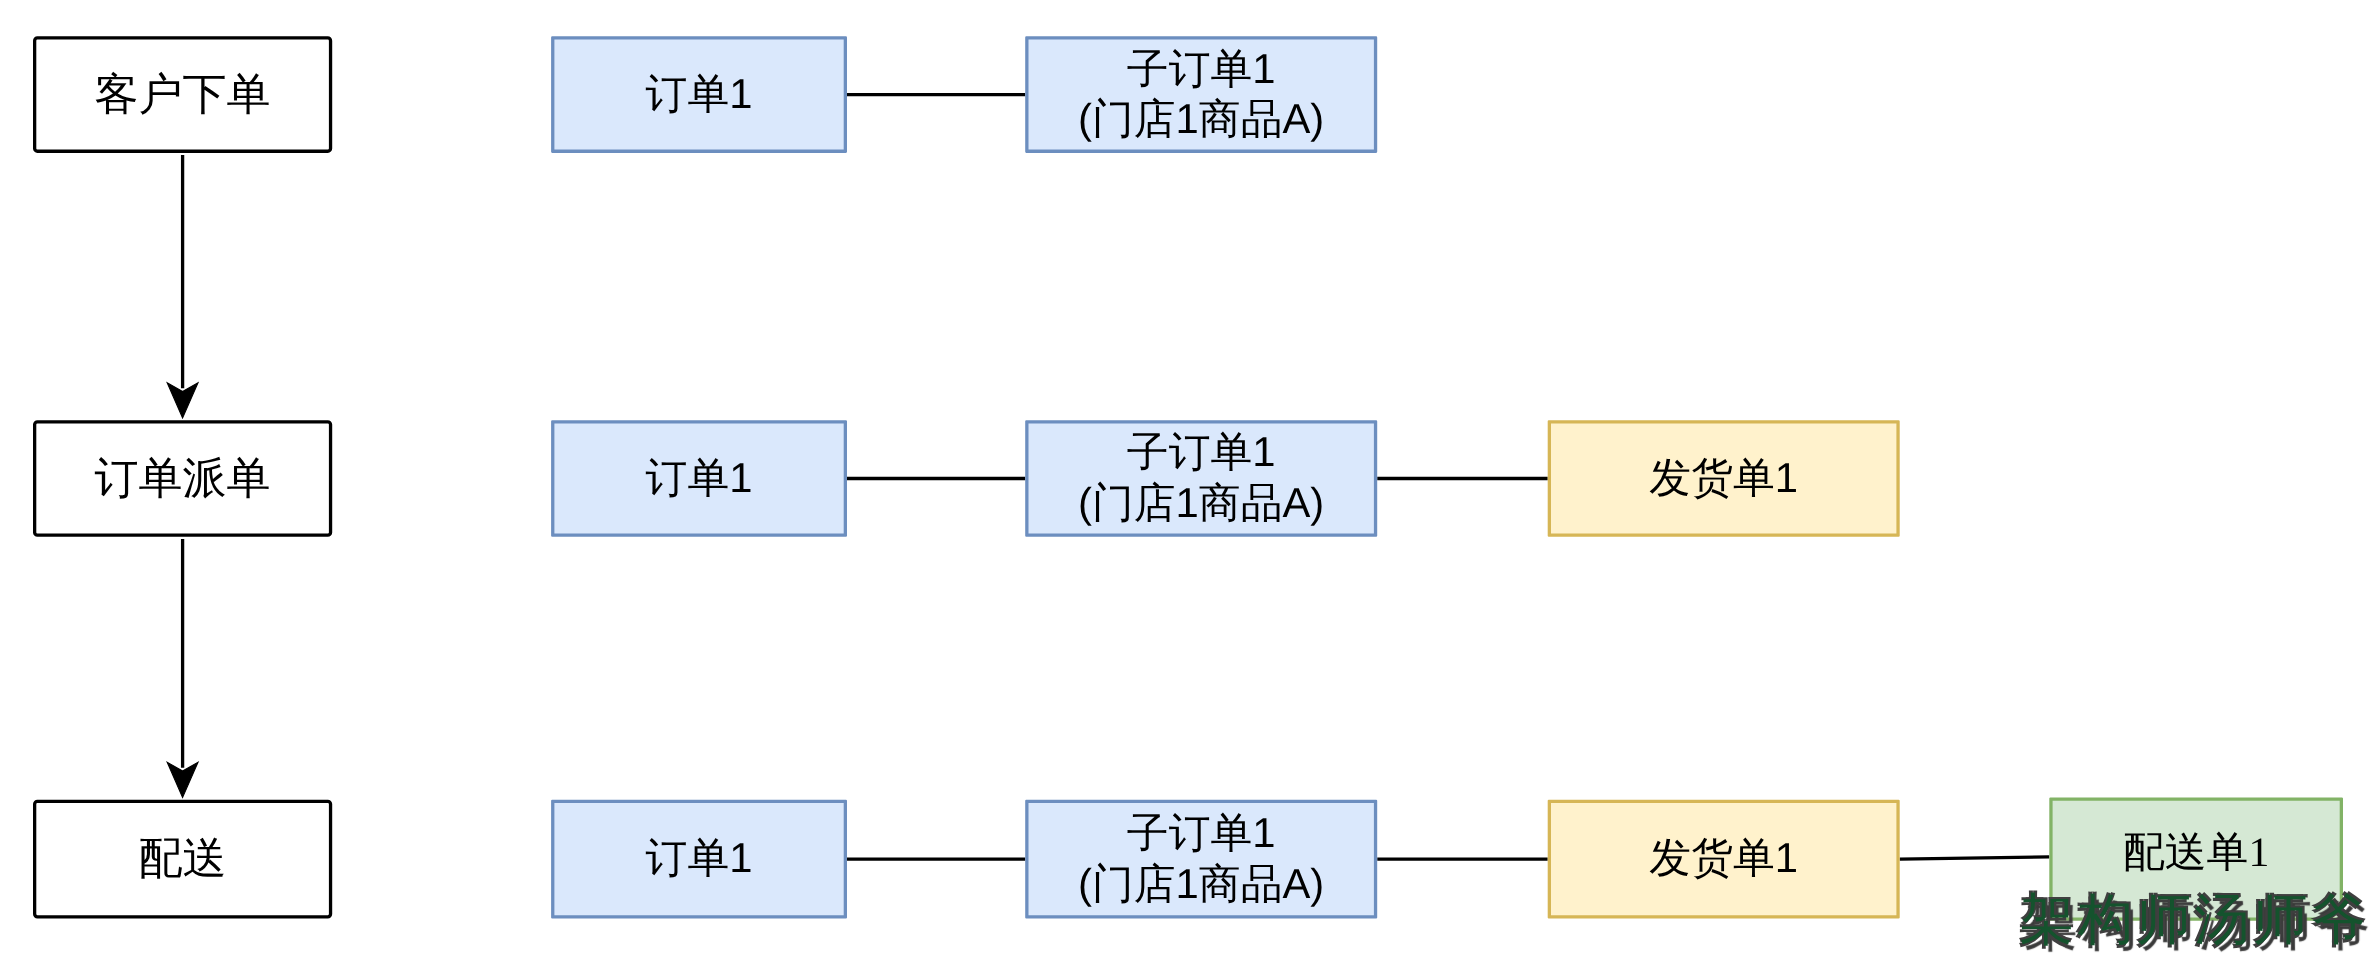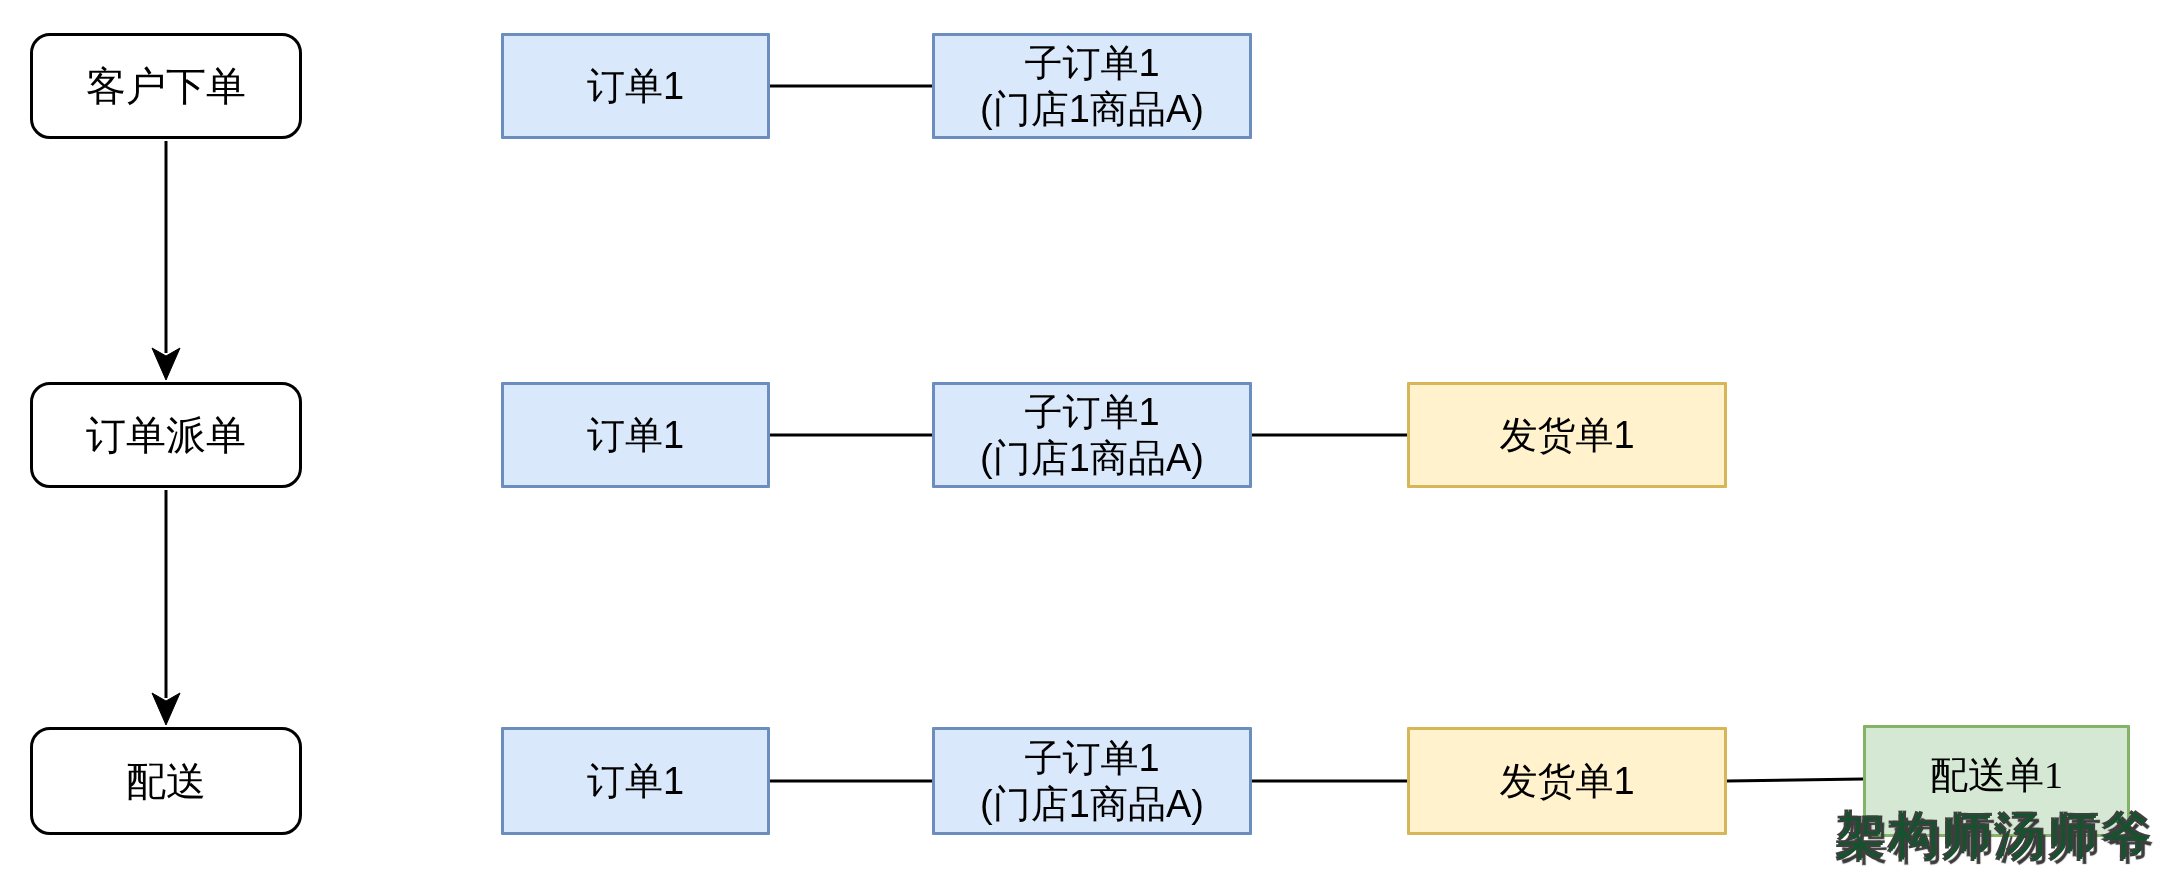--- a/index.html
+++ b/index.html
@@ -39,21 +39,21 @@
     align-items: center;
     justify-content: center;
     text-align: center;
     font-size: 38px;
     line-height: 1.22;
     color: #000000;
   }
   .stage {
     background: #ffffff;
     border: 3px solid #000000;
-    border-radius: 20px;
+    border-radius: 4px;
     font-size: 40px;
   }
   .node {
     border-style: solid;
     border-width: 3px;
     border-radius: 1px;
   }
   .watermark {
     position: absolute;
     right: 6px;

